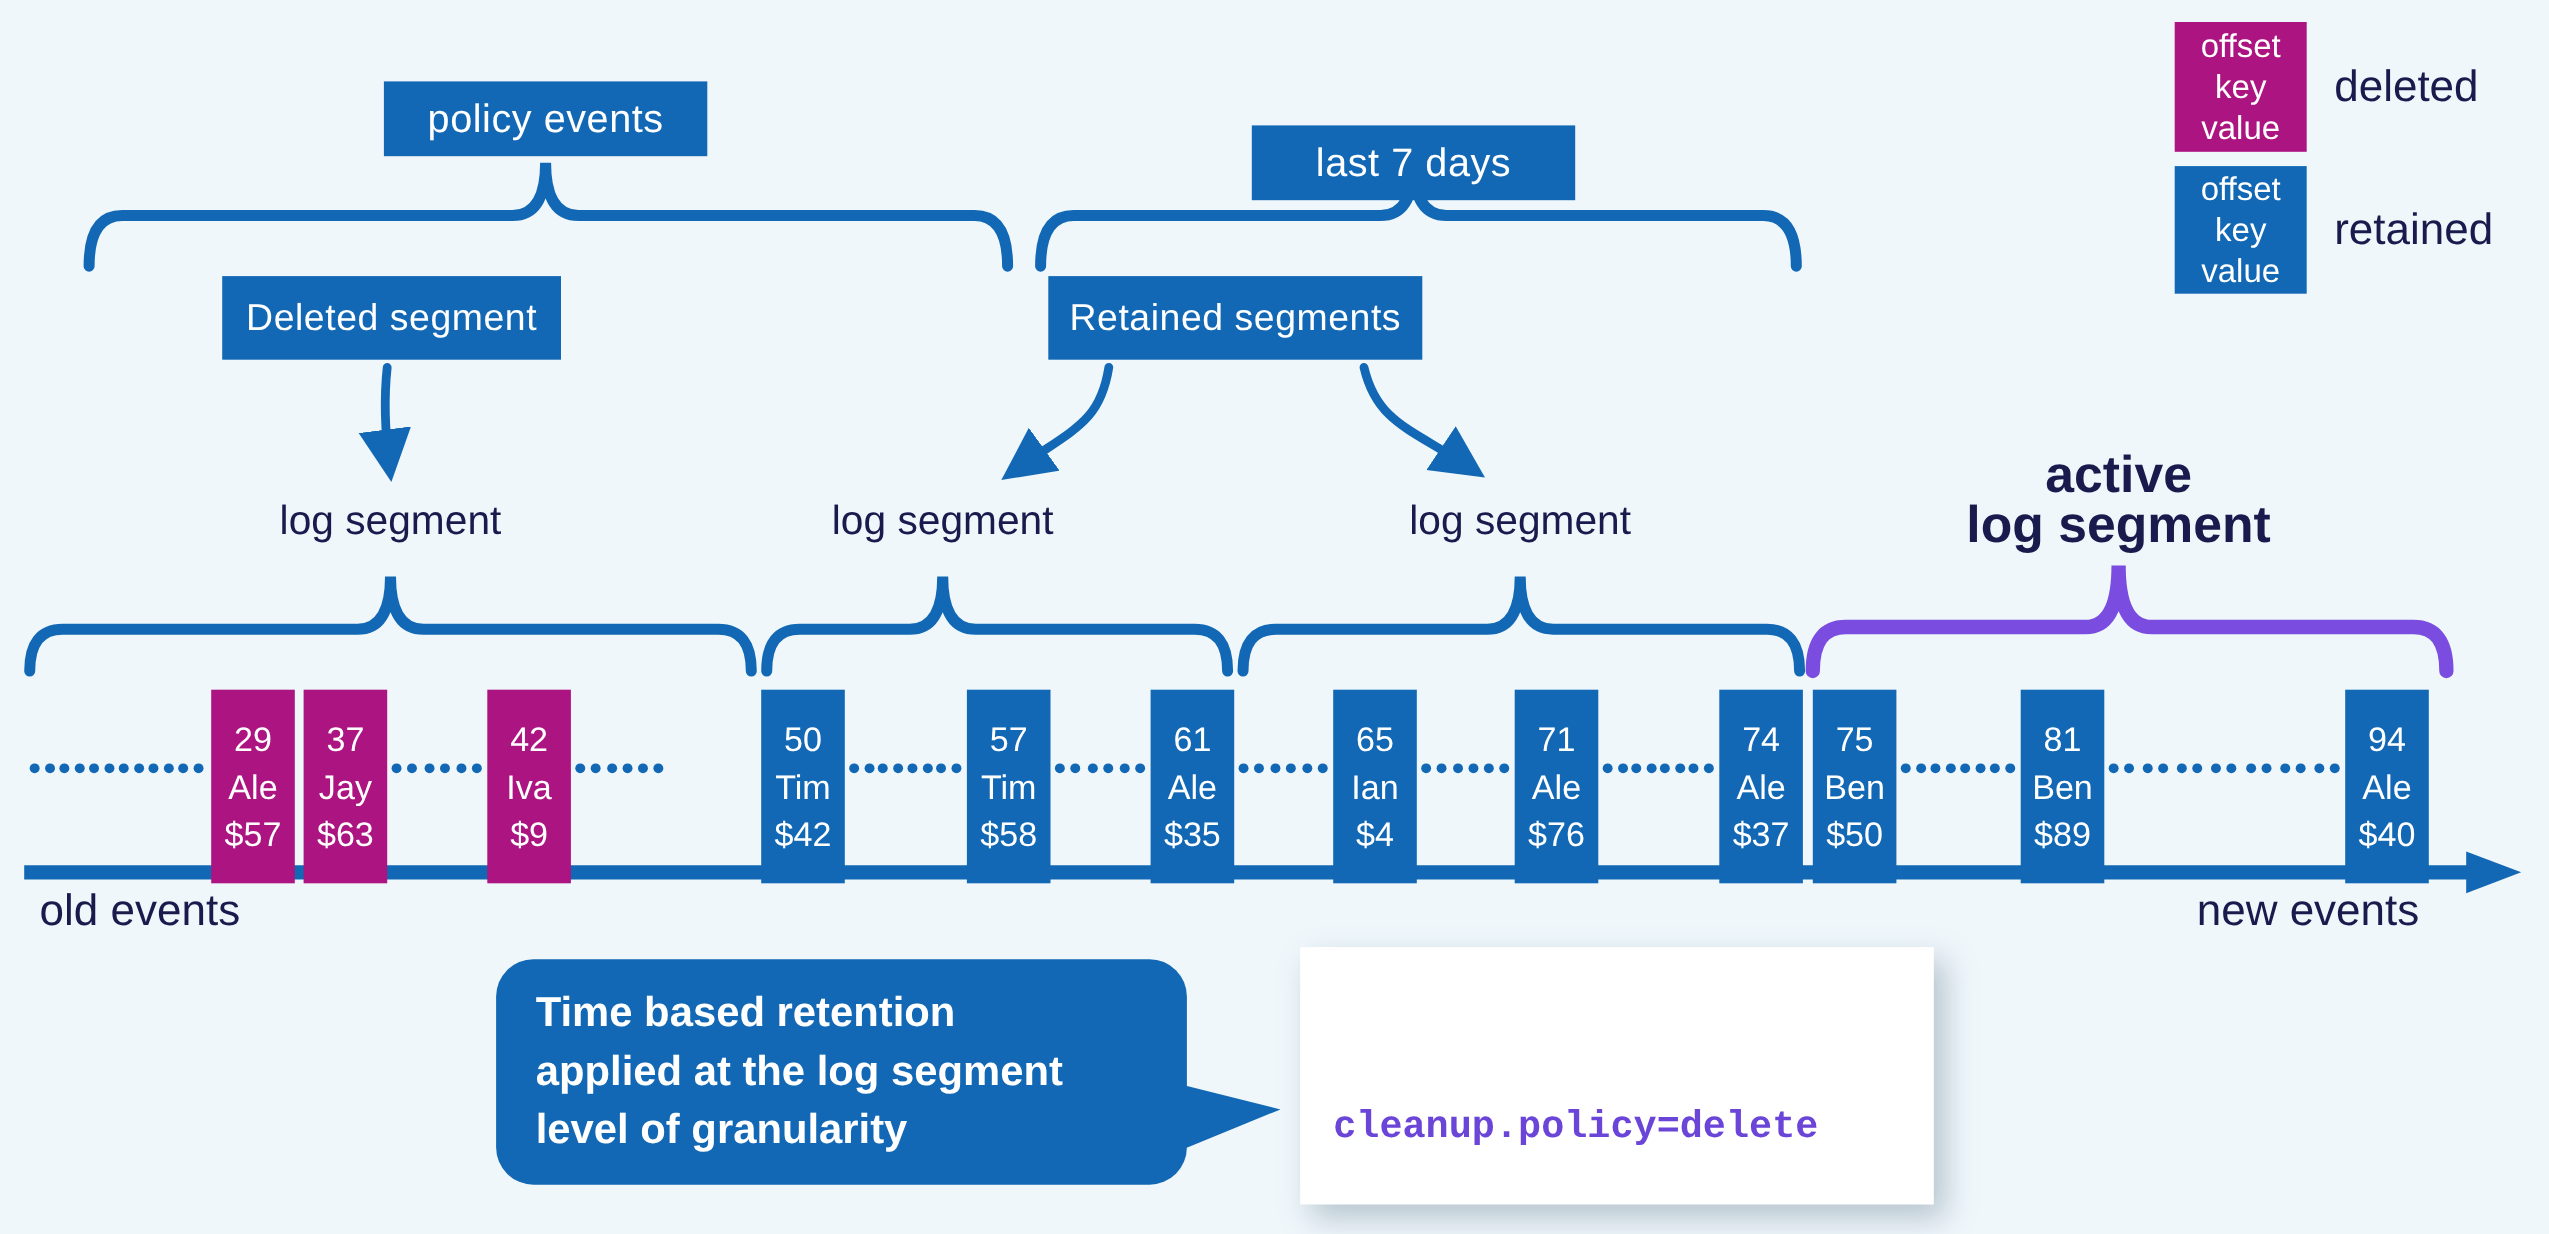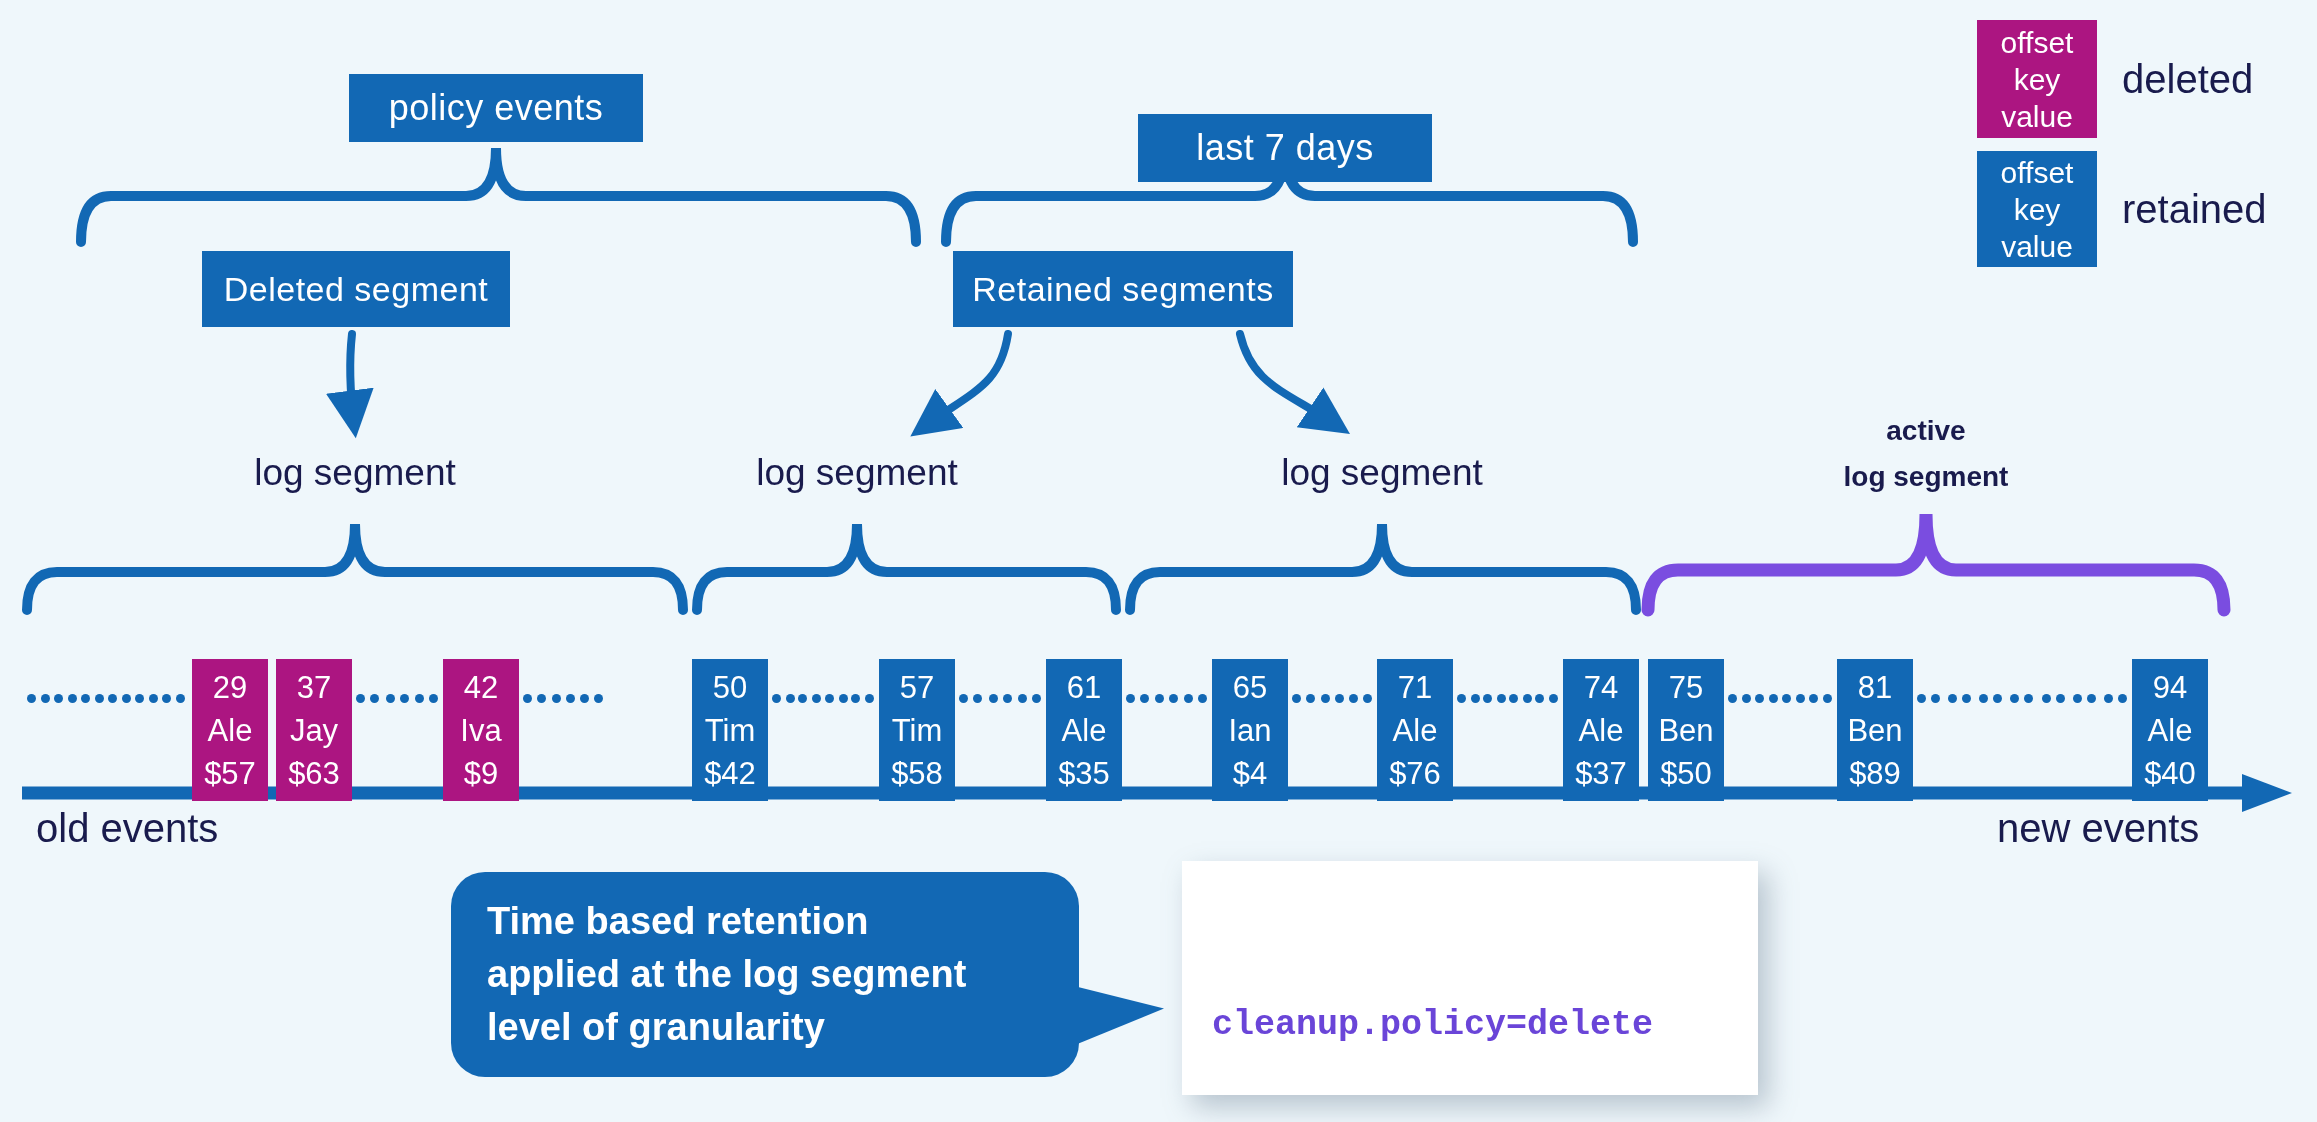--- a/index.html
+++ b/index.html
@@ -32,42 +32,42 @@
   .box-delseg{left:202px;top:251px;width:308px;height:76px;font-size:34px;}
   .box-retseg{left:953px;top:251px;width:340px;height:76px;font-size:34px;}
 
   
   .loglabel{
     position:absolute;top:452px;width:320px;text-align:center;
     color:var(--navy);font-size:37px;
   }
   .active-label{
     position:absolute;left:1726px;top:408px;width:400px;text-align:center;
-    color:var(--navy);font-size:28px;font-weight:bold;line-height:46px;
+    color:var(--navy);font-size:47px;font-weight:bold;line-height:46px;
   }
 
   
   .legend-box{
     position:absolute;left:1977px;width:120px;height:118px;
     color:#fff;display:flex;flex-direction:column;align-items:center;justify-content:center;
     font-size:30px;line-height:37px;text-align:center;
   }
   .legend-deleted{top:20px;background:var(--magenta);}
   .legend-retained{top:151px;height:116px;background:var(--blue);}
   .legend-caption{
     position:absolute;left:2122px;color:var(--navy);font-size:40px;
   }
   .cap-deleted{top:57px;}
   .cap-retained{top:187px;}
 
   
   .evt{
-    position:absolute;top:627px;width:76px;height:142px;
+    position:absolute;top:627px;width:76px;height:176px;
     display:flex;flex-direction:column;align-items:center;justify-content:center;
-    color:#fff;font-size:31px;line-height:43px;text-align:center;margin-top:32px;
+    color:#fff;font-size:31px;line-height:43px;text-align:center;
   }
   .evt.deleted{background:var(--magenta);}
   .evt.retained{background:var(--blue);}
 
   
   .dotgroup{
     position:absolute;top:694px;height:9px;
     display:flex;justify-content:space-between;align-items:center;
   }
   .dotpair{display:flex;gap:5px;}

